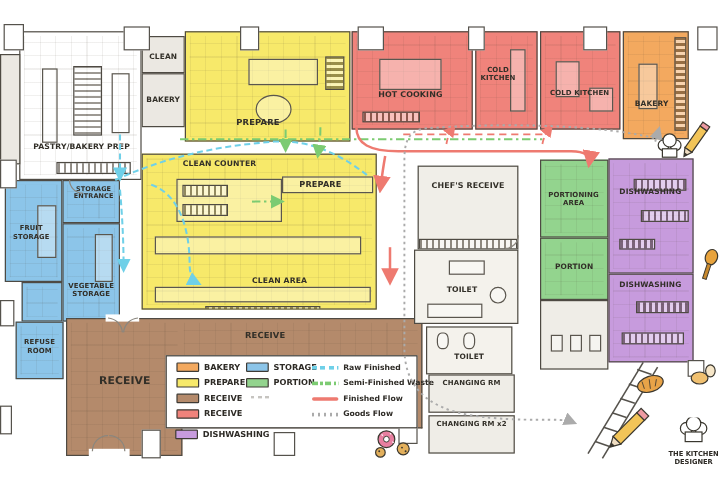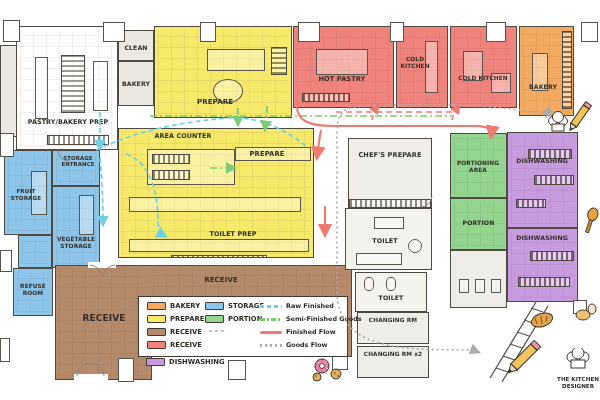--- a/index.html
+++ b/index.html
@@ -58,21 +58,21 @@
     <div class="furn" style="left:52px;top:22px;width:58px;height:22px;"></div>
     <div class="rackv" style="left:116px;top:20px;width:16px;height:28px;"></div>
     <div class="furn" style="left:58px;top:52px;width:30px;height:24px;border-radius:50%;"></div>
   </div>
   <div class="lbl" style="left:185px;top:98px;width:60px;font-size:7px;">PREPARE</div>
 
   <div class="room tex" style="left: 293px; top: 26px; width: 101px; height: 82px; background-color: rgb(240, 131, 123);">
     <div class="furn" style="left:22px;top:22px;width:52px;height:26px;"></div>
     <div class="rack" style="left:8px;top:66px;width:48px;height:9px;"></div>
   </div>
-  <div class="lbl" style="left:302px;top:76px;width:80px;font-size:6.6px;">HOT PASTRY</div>
+  <div class="lbl" style="left:302px;top:76px;width:80px;font-size:6.6px;">HOT COOKING</div>
 
   <div class="room tex" style="left: 396px; top: 26px; width: 52px; height: 82px; background-color: rgb(240, 131, 123);">
     <div class="furn" style="left:28px;top:14px;width:13px;height:52px;"></div>
   </div>
   <div class="lbl" style="left:398px;top:56px;width:34px;font-size:5.8px;">COLD KITCHEN</div>
 
   <div class="room tex" style="left: 450px; top: 26px; width: 67px; height: 82px; background-color: rgb(240, 131, 123);">
     <div class="furn" style="left:12px;top:24px;width:20px;height:30px;"></div>
     <div class="furn" style="left:40px;top:46px;width:20px;height:20px;"></div>
   </div>
@@ -87,23 +87,23 @@
   <div class="room tex" style="left: 118px; top: 128px; width: 196px; height: 130px; background-color: rgb(247, 233, 106);">
     <div class="furn" style="left:28px;top:20px;width:88px;height:36px;">
       <div class="rack" style="left:4px;top:4px;width:38px;height:10px;"></div>
       <div class="rack" style="left:4px;top:20px;width:38px;height:10px;"></div>
     </div>
     <div class="furn" style="left:10px;top:68px;width:172px;height:15px;"></div>
     <div class="furn" style="left:10px;top:110px;width:180px;height:13px;"></div>
     <div class="rack" style="left:52px;top:126px;width:96px;height:9px;"></div>
     <div class="furn" style="left:116px;top:18px;width:76px;height:14px;"></div>
   </div>
-  <div class="lbl" style="left:146px;top:133px;width:74px;font-size:6.4px;">AREA COUNTER</div>
+  <div class="lbl" style="left:146px;top:133px;width:74px;font-size:6.4px;">CLEAN COUNTER</div>
   <div class="lbl" style="left:238px;top:150px;width:58px;font-size:6.8px;">PREPARE</div>
-  <div class="lbl" style="left:200px;top:231px;width:66px;font-size:6.4px;">TOILET PREP</div>
+  <div class="lbl" style="left:200px;top:231px;width:66px;font-size:6.4px;">CLEAN AREA</div>
 
   <div class="room tex" style="left: 52px; top: 150px; width: 48px; height: 36px; background-color: rgb(140, 197, 233);"></div>
   <div class="lbl" style="left:56px;top:155px;width:44px;font-size:5.4px;">STORAGE ENTRANCE</div>
 
   <div class="room tex" style="left: 4px; top: 150px; width: 48px; height: 85px; background-color: rgb(140, 197, 233);">
     <div class="furn" style="left:26px;top:20px;width:16px;height:44px;"></div>
   </div>
   <div class="lbl" style="left:8px;top:188px;width:36px;font-size:5.6px;">FRUIT STORAGE</div>
 
   <div class="room tex" style="left: 52px; top: 186px; width: 48px; height: 82px; background-color: rgb(140, 197, 233);">
@@ -117,21 +117,21 @@
   <div class="lbl" style="left:13px;top:283px;width:40px;font-size:5.8px;">REFUSE ROOM</div>
 
   <div class="room tex" style="left: 55px; top: 265px; width: 97px; height: 115px; background-color: rgb(180, 138, 107);"></div>
   <div class="room tex" style="left: 150px; top: 265px; width: 202px; height: 92px; border-left: none; background-color: rgb(180, 138, 107);"></div>
   <div class="lbl" style="left:60px;top:313px;width:88px;font-size:9px;">RECEIVE</div>
   <div class="lbl" style="left:186px;top:276px;width:70px;font-size:7px;">RECEIVE</div>
 
   <div class="room" style="left:348px;top:138px;width:84px;height:70px;background:#F0EEE8;">
     <div class="rack" style="left:0px;top:60px;width:82px;height:9px;"></div>
   </div>
-  <div class="lbl" style="left:358px;top:152px;width:64px;font-size:6.6px;">CHEF'S PREPARE</div>
+  <div class="lbl" style="left:358px;top:152px;width:64px;font-size:6.6px;">CHEF'S RECEIVE</div>
 
   <div class="room" style="left:345px;top:208px;width:87px;height:62px;background:#F4F2EC;">
     <div class="furn" style="left:28px;top:8px;width:30px;height:12px;"></div>
     <div class="furn" style="left:62px;top:30px;width:14px;height:14px;border-radius:50%;"></div>
     <div class="furn" style="left:10px;top:44px;width:46px;height:12px;"></div>
   </div>
   <div class="lbl" style="left:362px;top:238px;width:46px;font-size:6.4px;">TOILET</div>
 
   <div class="room" style="left:355px;top:272px;width:72px;height:40px;background:#F4F2EC;">
     <div class="furn" style="left:8px;top:4px;width:10px;height:14px;border-radius:40%;"></div>
@@ -214,21 +214,21 @@
     <div class="lrow" style="left:70px;top:33px;">
         <span class="dashrow"></span>
       </div>
 
     <div class="lrow" style="left:121px;top:5px;">
         <span class="flowline fl-raw"></span>
         <span class="ftext">Raw Finished</span>
       </div>
     <div class="lrow" style="left:121px;top:18px;">
         <span class="flowline fl-semi"></span>
-        <span class="ftext">Semi-Finished Goods</span>
+        <span class="ftext">Semi-Finished Waste</span>
       </div>
     <div class="lrow" style="left:121px;top:31px;">
         <span class="flowline fl-fin"></span>
         <span class="ftext">Finished Flow</span>
       </div>
     <div class="lrow" style="left:121px;top:44px;">
         <span class="flowline fl-waste"></span>
         <span class="ftext">Goods Flow</span>
       </div>
   </div>

